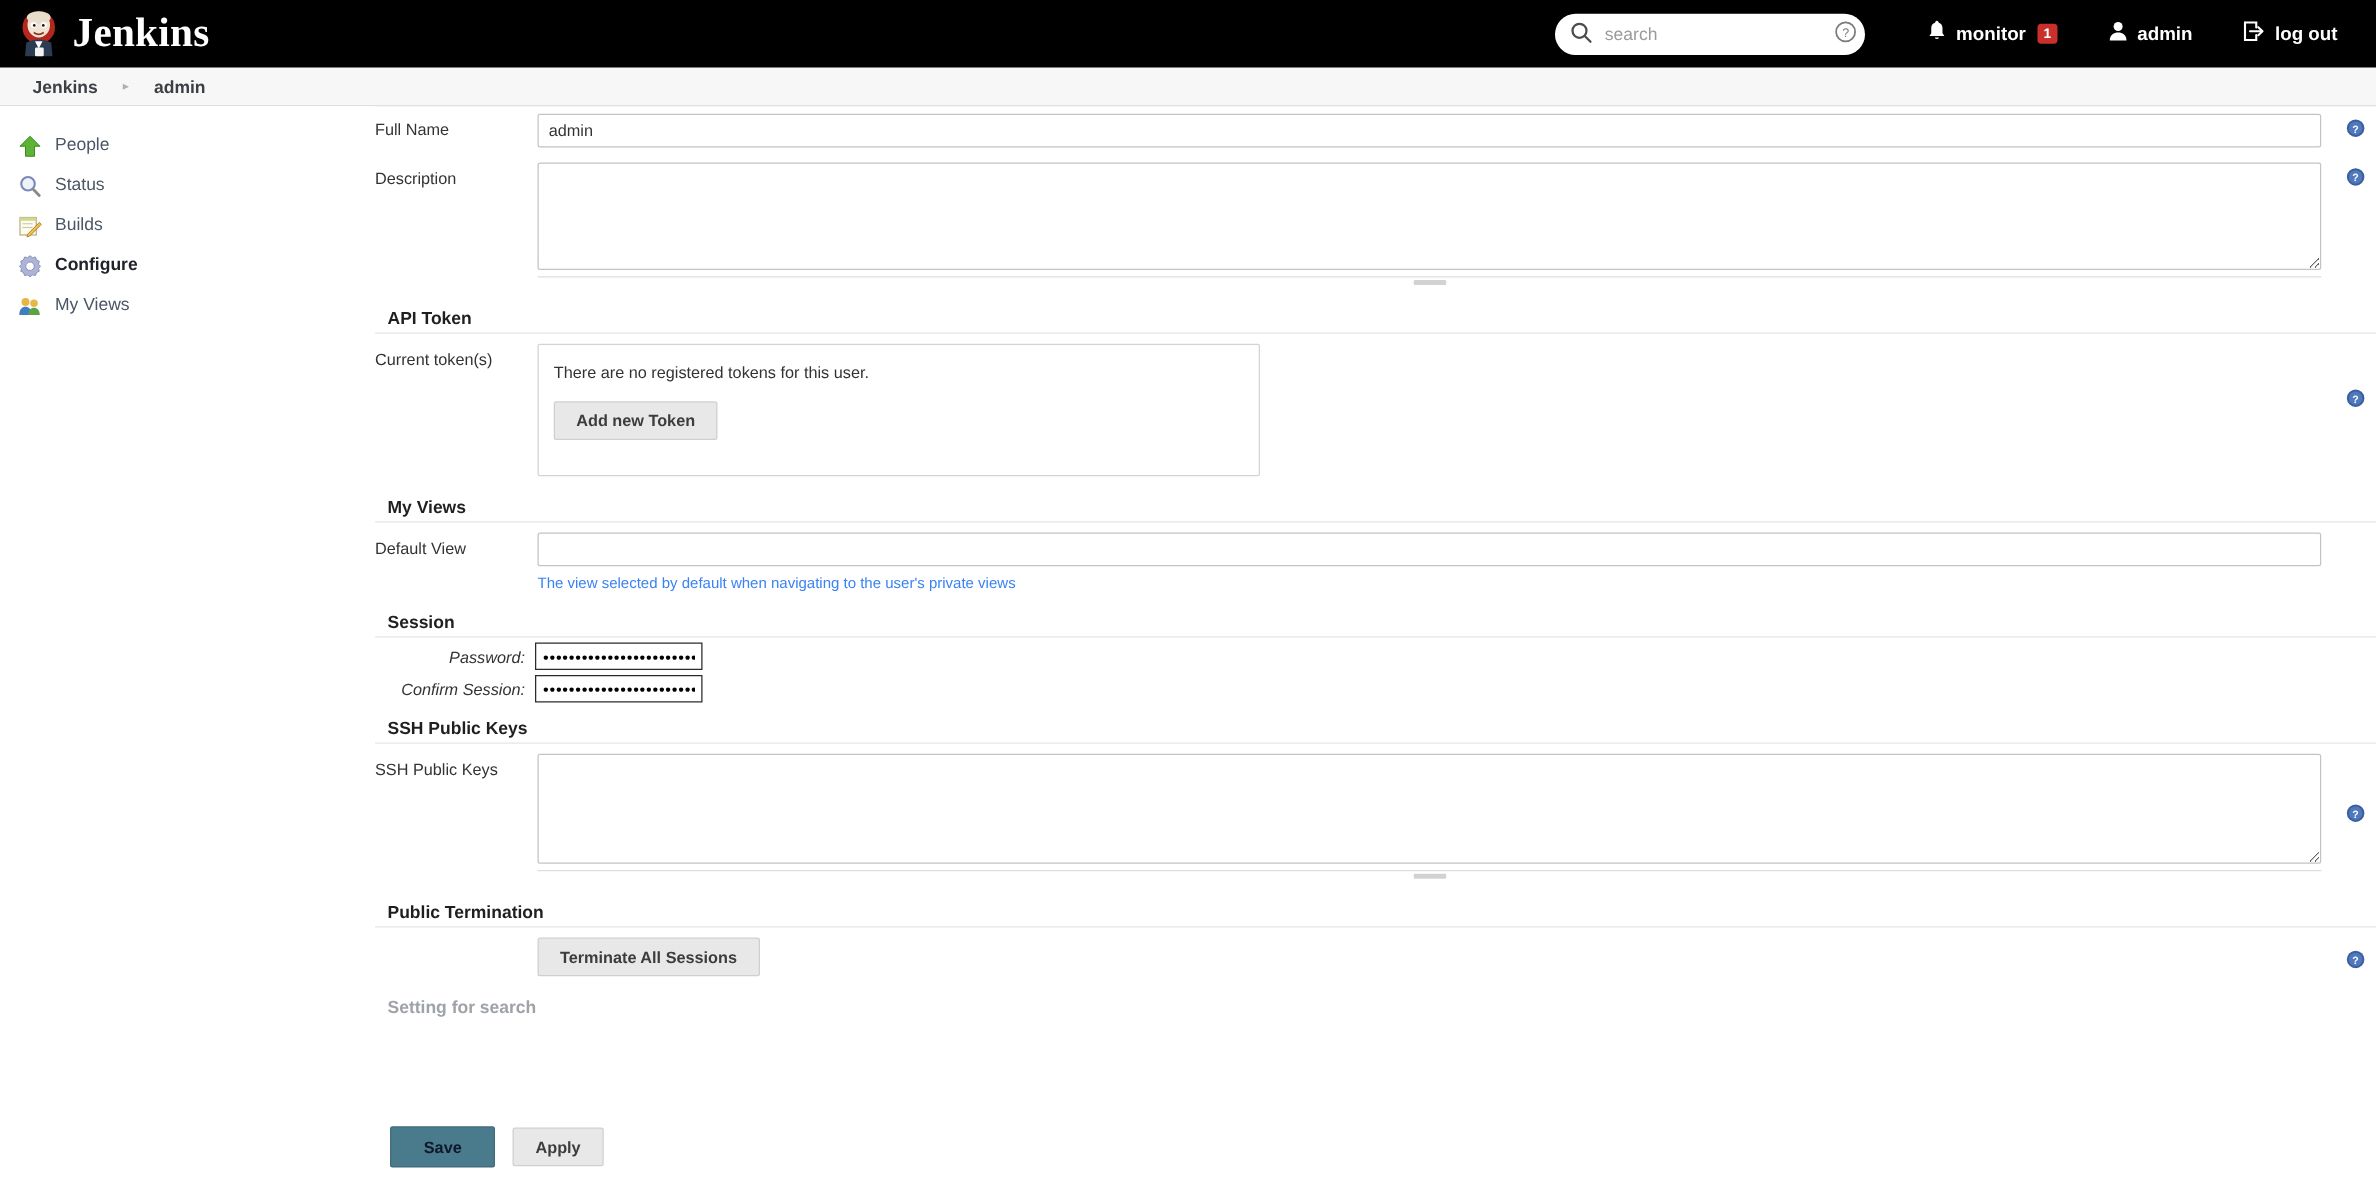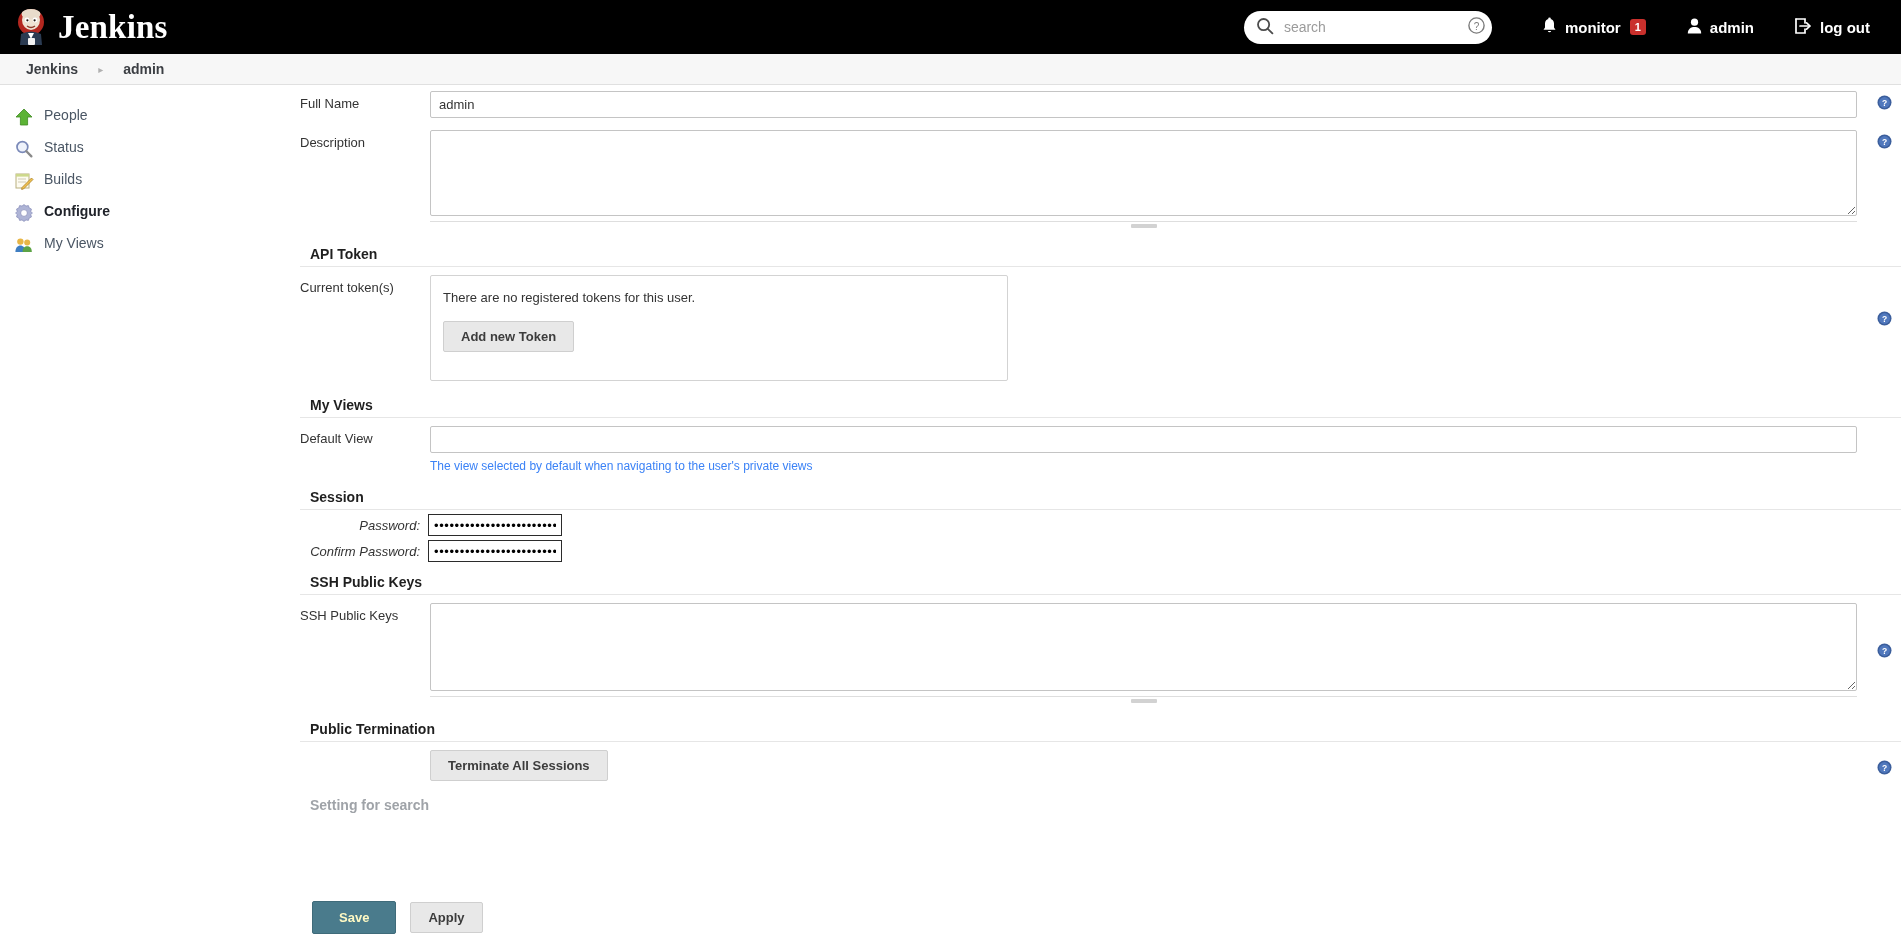--- a/index.html
+++ b/index.html
@@ -253,21 +253,21 @@
     background: #e8e8e8;
     color: #3c3c3c;
     padding: 8px 17px;
     border-radius: 2px;
     cursor: pointer;
     line-height: 1;
   }
   .btn-primary {
     background: #4a7b8c;
     border-color: #3f6b7a;
-    color: #fef9c3;
+    color: #0f172a;
     padding: 9px 26px;
   }
 
   .help-text {
     font-size: 12px;
     color: #3b82f6;
     padding-top: 6px;
   }
 
   .pw-field {
@@ -530,21 +530,21 @@
     </div>
 
     <div class="section-head">Session</div>
     <div class="section-rule"></div>
 
     <div class="pw-row">
       <div class="pw-label">Password:</div>
       <input class="pw-field" type="text" readonly="" value="••••••••••••••••••••••••••••" style="">
     </div>
     <div class="pw-row">
-      <div class="pw-label">Confirm Password:</div>
+      <div class="pw-label">Confirm Session:</div>
       <input class="pw-field" type="text" readonly="" value="••••••••••••••••••••••••••••" style="">
     </div>
 
     <div class="section-head">SSH Public Keys</div>
     <div class="section-rule"></div>
 
     <div class="row">
       <div class="row-label">SSH Public Keys</div>
       <div class="row-field">
         <textarea class="area-field" rows="5" style="height: 88px;"></textarea>

